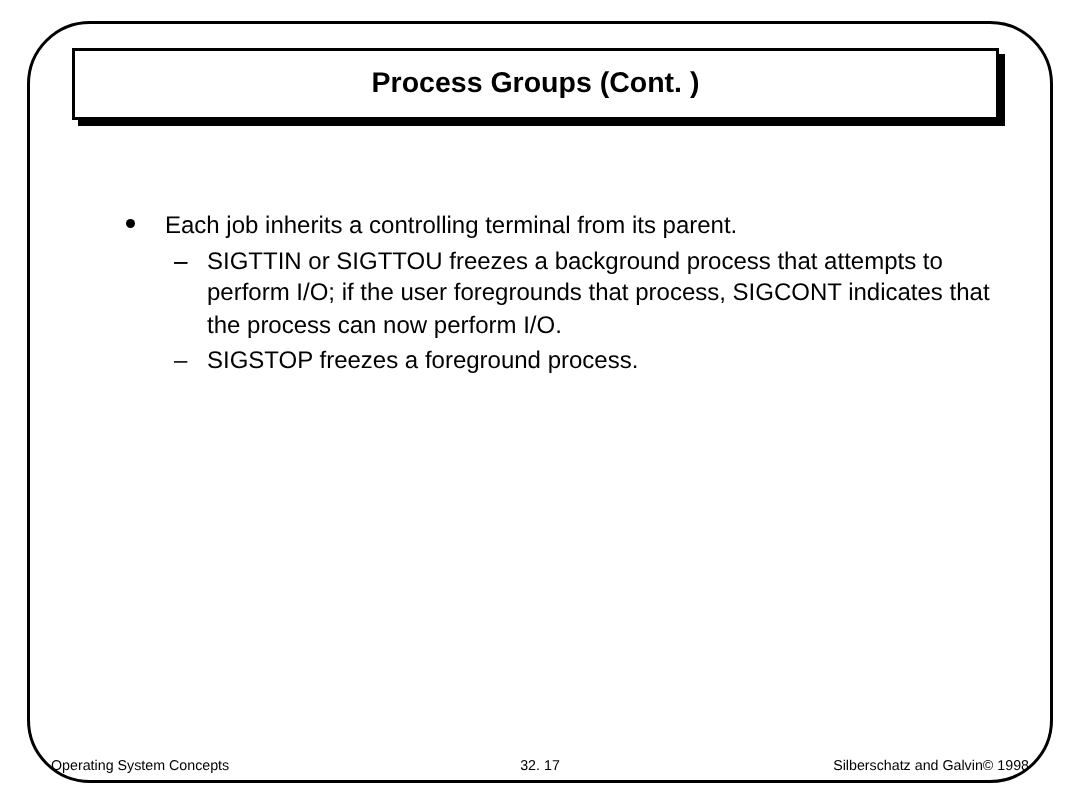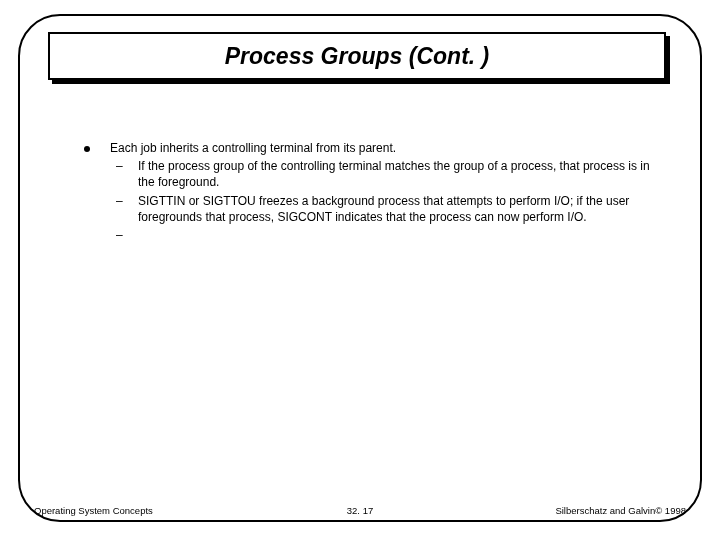--- a/index.html
+++ b/index.html
@@ -37,31 +37,30 @@
     width: 618px;
     height: 48px;
     background: #fff;
     border: 2px solid #000;
     box-sizing: border-box;
     display: flex;
     align-items: center;
     justify-content: center;
   }
   .title-text {
-    font-size: 23px;
+    font-size: 19px;
     font-weight: bold;
     color: #000;
-    font-style: italic;
   }
   .body {
     position: absolute;
     left: 80px;
     top: 140px;
     width: 580px;
-    font-size: 12px;
+    font-size: 16px;
     line-height: 1.35;
     color: #000;
   }
   .lvl1 {
     position: relative;
     padding-left: 30px;
     margin-bottom: 2px;
   }
   .lvl1 .bullet-dot {
     position: absolute;
@@ -109,28 +108,28 @@
   <span class="title-text">Process Groups (Cont. )</span>
 </div>
 
 <div class="body">
   <div class="lvl1">
     <span class="bullet-dot"></span>
     <span>Each job inherits a controlling terminal from its parent.</span>
   </div>
   <div class="lvl2">
     <span class="dash">–</span>
-    <span>If the process group of the controlling terminal matches the group of a process, that process is in the foreground.</span>
   </div>
   <div class="lvl2">
     <span class="dash">–</span>
     <span>SIGTTIN or SIGTTOU freezes a background process that attempts to perform I/O; if the user foregrounds that process, SIGCONT indicates that the process can now perform I/O.</span>
   </div>
   <div class="lvl2">
     <span class="dash">–</span>
+    <span>SIGSTOP freezes a foreground process.</span>
   </div>
 </div>
 
 <div class="footer">
   <span>Operating System Concepts</span>
   <span class="center">32. 17</span>
   <span>Silberschatz and Galvin© 1998</span>
 </div>
 
 </body></html>

